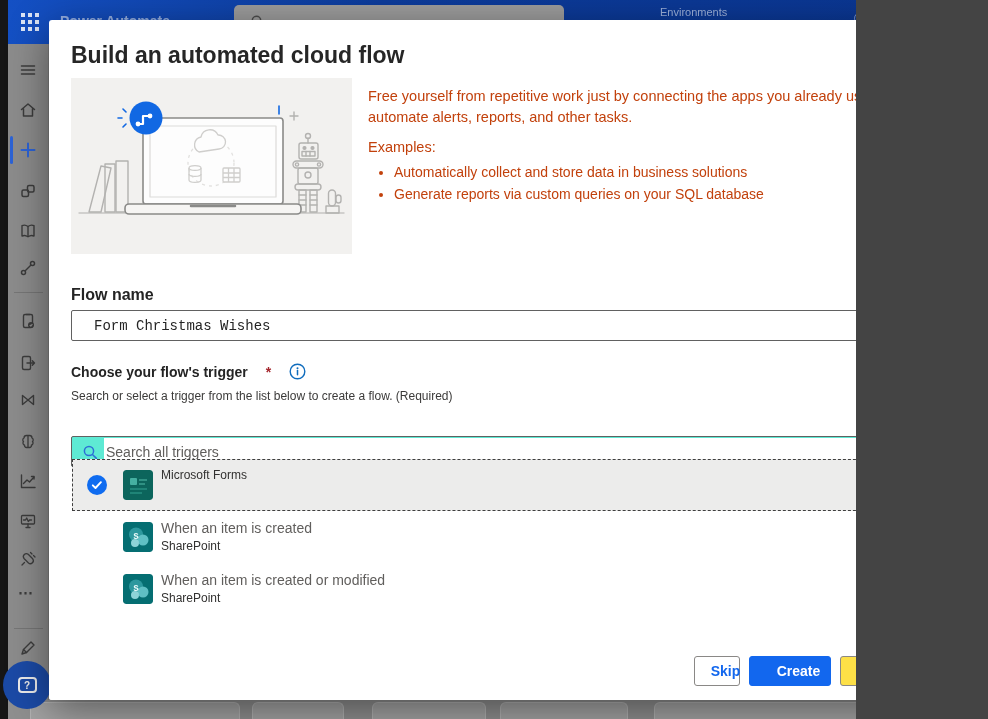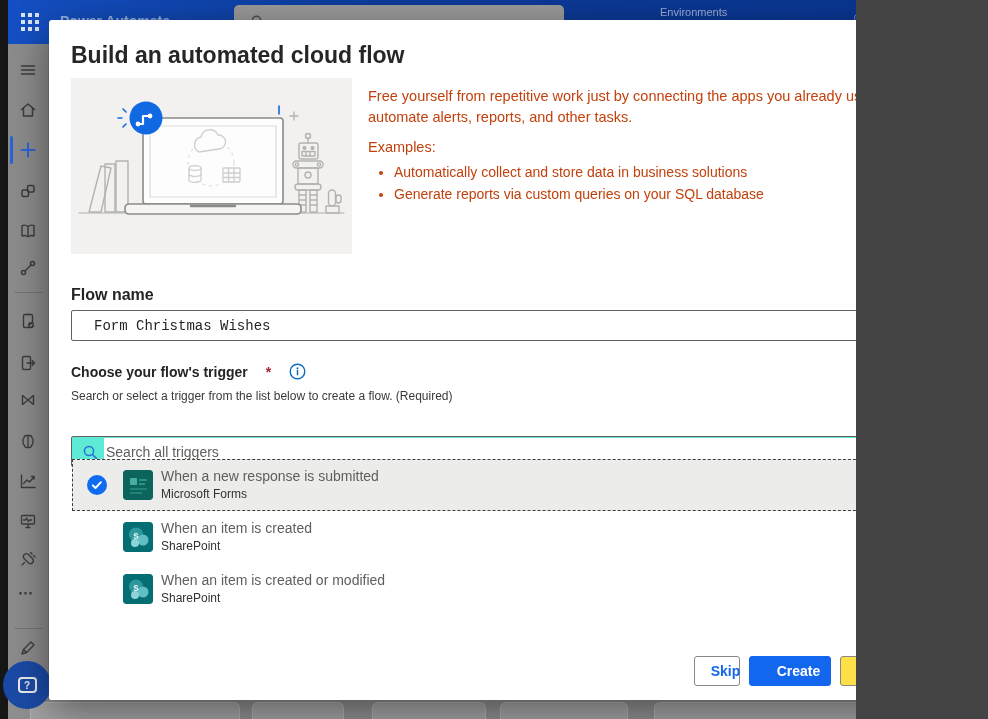--- a/index.html
+++ b/index.html
@@ -308,21 +308,20 @@
         </svg>
         <svg class="t-icon" viewBox="0 0 30 30">
           <rect width="30" height="30" rx="3" fill="#0c655c"></rect>
           <rect x="7" y="8" width="7" height="7" rx="1" fill="#45b0a1"></rect>
           <rect x="16" y="9" width="8" height="2" fill="#2f9183"></rect>
           <rect x="16" y="13" width="6" height="2" fill="#2f9183"></rect>
           <rect x="7" y="18" width="17" height="2" fill="#1f8477"></rect>
           <rect x="7" y="22" width="12" height="2" fill="#1f8477"></rect>
         </svg>
         <div class="t-text">
-          <div class="t-title">When a new response is submitted</div>
           <div class="t-sub">Microsoft Forms</div>
         </div>
         <button class="t-info">
           <svg width="18" height="18" viewBox="0 0 18 18">
               <circle cx="9" cy="9" r="7.6" fill="none" stroke="#424242" stroke-width="1.2"></circle>
               <circle cx="9" cy="5.6" r="0.95" fill="#424242"></circle>
               <path d="M9 8v4.4" stroke="#424242" stroke-width="1.3" stroke-linecap="round"></path>
             </svg>
         </button>
       </div>

